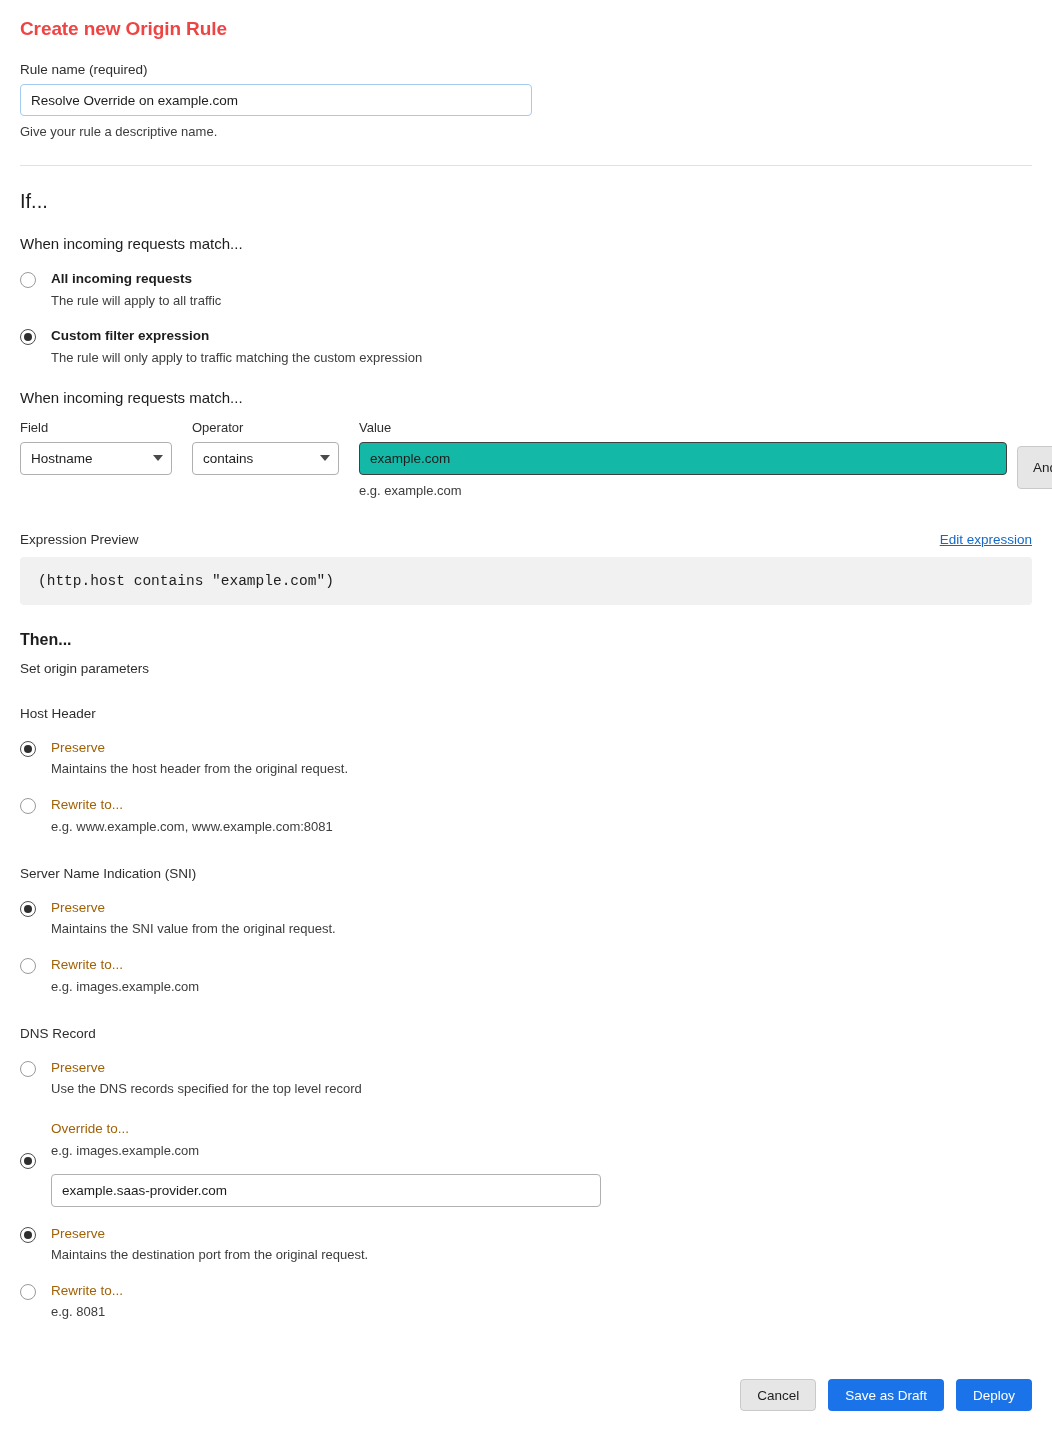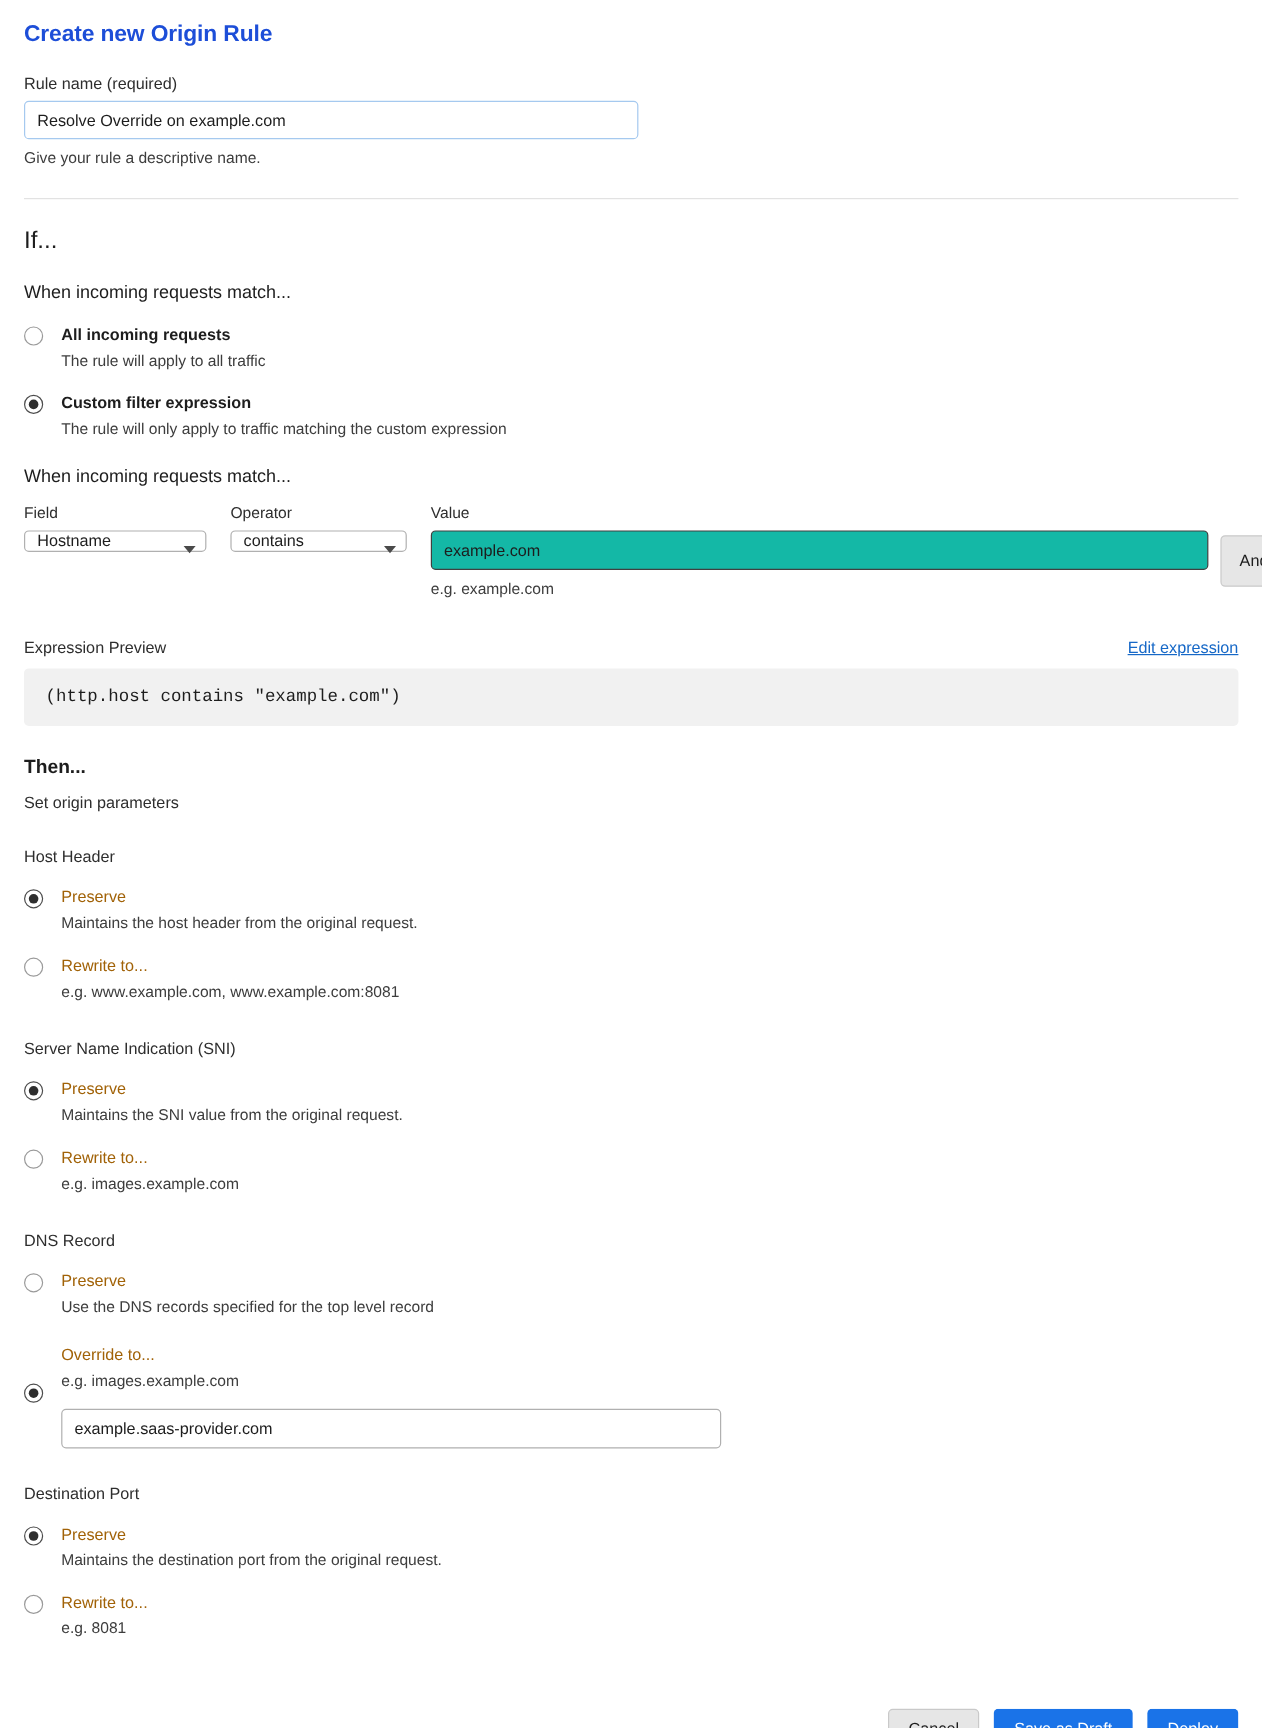--- a/index.html
+++ b/index.html
@@ -15,21 +15,21 @@
     min-height: 1440px;
     position: relative;
   }
   .page {
     padding: 18px 20px 0 20px;
     width: 1052px;
   }
   .page-title {
     font-size: 19px;
     font-weight: bold;
-    color: #1d4ed8;
+    color: #ef4444;
     margin: 0 0 22px 0;
     letter-spacing: -0.1px;
   }
   .field-label {
     font-size: 13.5px;
     color: #2e2e2e;
     margin-bottom: 7px;
   }
   .text-input {
     height: 32px;
@@ -114,21 +114,21 @@
   .expr-col .col-label {
     font-size: 13px;
     color: #2e2e2e;
     margin-bottom: 7px;
   }
   .select-wrap {
     position: relative;
     display: block;
   }
   .select-box {
-    height: 18px;
+    height: 33px;
     border: 1px solid #b0b0b0;
     border-radius: 4px;
     background: #fff;
     font-size: 13.5px;
     display: flex;
     align-items: center;
     padding: 0 26px 0 10px;
     color: #1d1d1d;
   }
   .caret {
@@ -371,21 +371,20 @@
       <span class="radio checked" style="margin-right:0"></span>
     </span>
     <span>
       <div class="radio-text-normal">Override to...</div>
       <div class="radio-desc">e.g. images.example.com</div>
       <input id="dns-override-input" value="example.saas-provider.com" style="">
     </span>
   </div>
 
   
-  <div class="group-label">Destination Port</div>
   <div class="radio-row">
     <span class="radio checked"></span>
     <span>
       <div class="radio-text-normal">Preserve</div>
       <div class="radio-desc">Maintains the destination port from the original request.</div>
     </span>
   </div>
   <div class="radio-row">
     <span class="radio"></span>
     <span>

